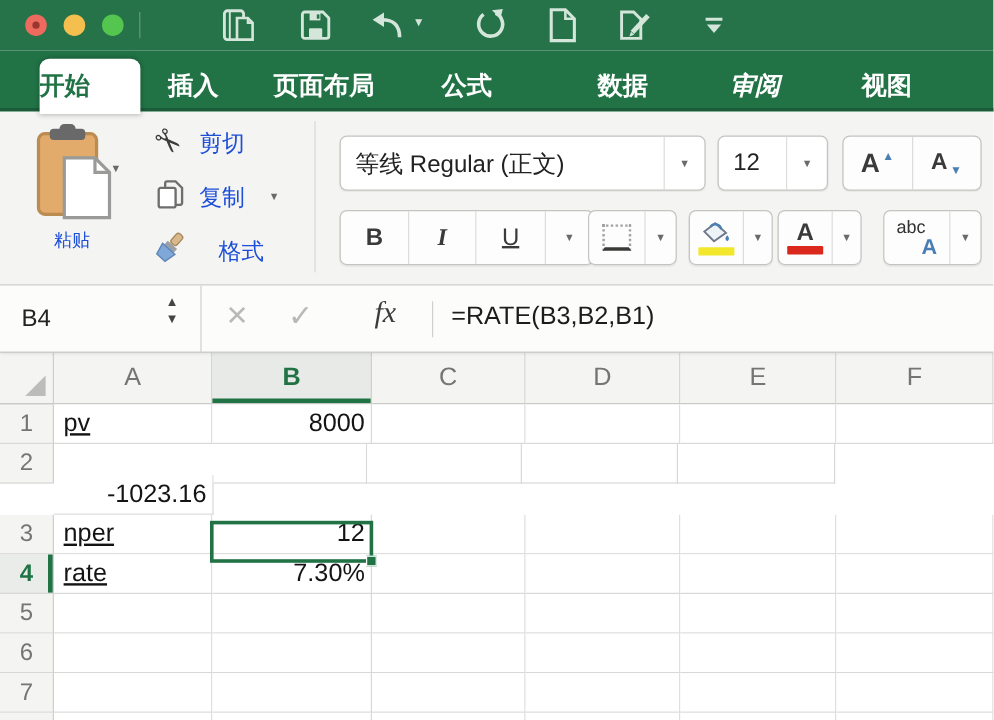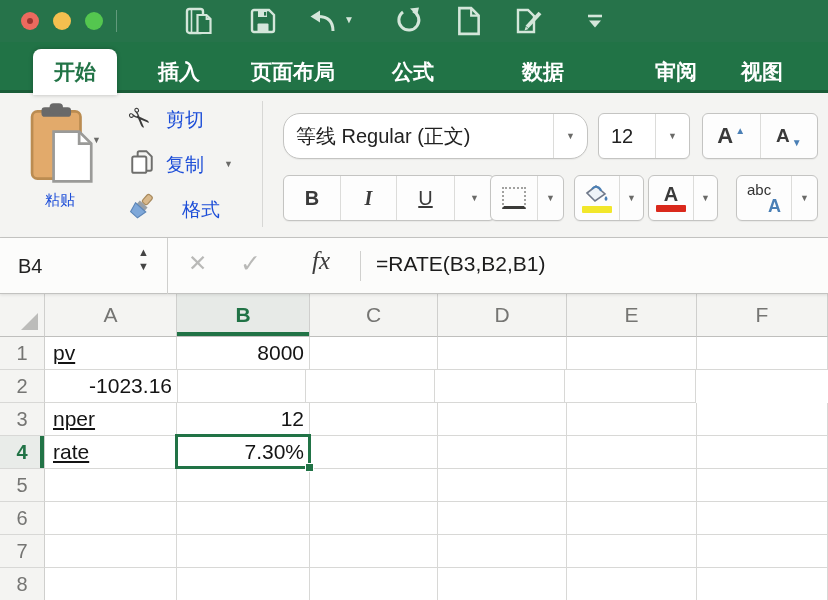--- a/index.html
+++ b/index.html
@@ -14,21 +14,21 @@
   .traffic.red::after { content:""; position:absolute; left:6px; top:6px; width:6px; height:6px; border-radius:50%; background:rgba(90,10,10,.55); }
   .traffic.yellow { left:53px; }
   .traffic.green { left:85px; }
   .tb-divider { position:absolute; left:116px; top:10px; width:1px; height:22px; background:rgba(255,255,255,.28); }
   .tb-icon { position:absolute; top:6px; display:flex; align-items:center; justify-content:center; width:34px; height:30px; cursor:default; }
   .tb-chevron { position:absolute; top:14px; font-size:10px; color:#d4e6da; }
 
   
   .tabbar { position:absolute; left:0; top:42px; width:828px; height:51px; background:#217346; }
   .tabbar::after { content:""; position:absolute; left:0; bottom:0; width:828px; height:3px; background:#1a5c38; }
-  .tab { position:absolute; top:8px; height:43px; line-height:43px; color:#fff; font-size:21px; font-weight:bold; text-align:center; z-index:1; }
+  .tab { position:absolute; top:8px; height:43px; line-height:43px; color:#fff; font-size:21px; font-weight:bold; text-align:left; z-index:1; }
   .tab.active { background:#fff; color:#217346; border-radius:8px 8px 0 0; height:46px; top:7px; line-height:46px; z-index:2; box-shadow:0 0 4px rgba(0,0,0,.25); }
 
   
   .ribbon { position:absolute; left:0; top:93px; width:828px; height:145px; background:#f4f4f2; border-bottom:1px solid #c6c6c4; }
   .rib-label { color:#1d4ed8; font-size:19px; }
   .chev { color:#6a6a68; font-size:9px; }
   .paste-chev { position:absolute; left:92px; top:42px; }
   .paste-label { position:absolute; left:22px; top:98px; width:76px; text-align:center; font-size:15px; }
   .clipboard { position:absolute; left:24px; top:8px; }
   .cut-icon { position:absolute; left:128px; top:10px; font-size:27px; color:#3b3b3b; transform:rotate(45deg); font-family:"DejaVu Sans",sans-serif; }
@@ -36,21 +36,21 @@
   .copy-icon { position:absolute; left:130px; top:56px; }
   .copy-label { position:absolute; left:166px; top:59px; }
   .copy-chev { position:absolute; left:224px; top:66px; }
   .fmt-icon { position:absolute; left:126px; top:99px; }
   .fmt-label { position:absolute; left:182px; top:104px; }
   .rib-divider { position:absolute; left:262px; top:8px; width:1px; height:126px; background:#d7d7d5; }
 
   .combo { position:absolute; background:#fff; border:1px solid #c4c4c2; border-radius:6px; display:flex; align-items:stretch; box-shadow:0 1px 1px rgba(0,0,0,.05); }
   .combo .txt { flex:1; display:flex; align-items:center; padding-left:12px; font-size:20px; color:#222; white-space:nowrap; overflow:hidden; }
   .combo .dd { width:34px; border-left:1px solid #dcdcda; display:flex; align-items:center; justify-content:center; }
-  .font-combo { left:283px; top:20px; width:305px; height:46px;border-radius:17px; }
+  .font-combo { left:283px; top:20px; width:305px; height:46px; }
   .size-combo { left:598px; top:20px; width:92px; height:46px; }
 
   .btn-group { position:absolute; background:#fdfdfd; border:1px solid #c4c4c2; border-radius:6px; display:flex; align-items:stretch; box-shadow:0 1px 1px rgba(0,0,0,.05); }
   .seg { display:flex; align-items:center; justify-content:center; position:relative; }
   .seg + .seg { border-left:1px solid #dcdcda; }
   .grow-group { left:702px; top:20px; width:116px; height:46px; }
   .biga { font-size:22px; font-weight:bold; color:#3a3a3a; }
   .tri { font-size:10px; color:#4a7fb5; margin-left:2px; position:relative; top:-6px; }
   .tri.down { top:6px; }
 
@@ -165,21 +165,21 @@
       </svg>
     </div>
   </div>
 
   <nav class="tabbar" id="tabbar">
       <div class="tab active" style="left: 33px; width: 84px;">开始</div>
       <div class="tab" style="left: 228px; width: 130px;">页面布局</div>
       <div class="tab" style="left: 140px; width: 78px;">插入</div>
       <div class="tab" style="left: 368px; width: 90px;">公式</div>
       <div class="tab" style="left: 498px; width: 90px;">数据</div>
-      <div class="tab" style="left: 632px; width: 88px;">审阅</div>
+      <div class="tab" style="left: 608px; width: 88px; font-style: italic;">审阅</div>
       <div class="tab" style="left: 718px; width: 88px;">视图</div>
     </nav>
 
   <div class="ribbon">
 
     <div class="clipboard">
       <svg width="78" height="88" viewBox="0 0 58 64">
         <rect x="6" y="7" width="36" height="50" rx="4" fill="#e2aa6b" stroke="#bb8c51" stroke-width="2"></rect>
         <rect x="13" y="4" width="22" height="7" rx="2.5" fill="#696969"></rect>
         <rect x="19" y="1" width="10" height="8" rx="3" fill="#696969"></rect>
@@ -336,21 +336,21 @@
           <div class="rhcell" style="width: 45px;">1</div>
           <div class="cell a-left" style="width: 132px;">pv</div>
           <div class="cell a-right" style="width: 133px;">8000</div>
           <div class="cell a-right" style="width: 128px;"></div>
           <div class="cell a-right" style="width: 129px;"></div>
           <div class="cell a-right" style="width: 130px;"></div>
           <div class="cell a-right" style="width: 131px;"></div>
         </div>
         <div class="g-row">
           <div class="rhcell" style="width: 45px;">2</div>
-          <div class="cell a-right" style="width: 133px;">-1023.16</div>
+          <div class="cell a-right" style="width: 133px; margin-top: 26px;">-1023.16</div>
           <div class="cell a-right" style="width: 128px;"></div>
           <div class="cell a-right" style="width: 129px;"></div>
           <div class="cell a-right" style="width: 130px;"></div>
           <div class="cell a-right" style="width: 131px;"></div>
         </div>
         <div class="g-row">
           <div class="rhcell" style="width: 45px;">3</div>
           <div class="cell a-left" style="width: 132px;">nper</div>
           <div class="cell a-right" style="width: 133px;">12</div>
           <div class="cell a-right" style="width: 128px;"></div>

